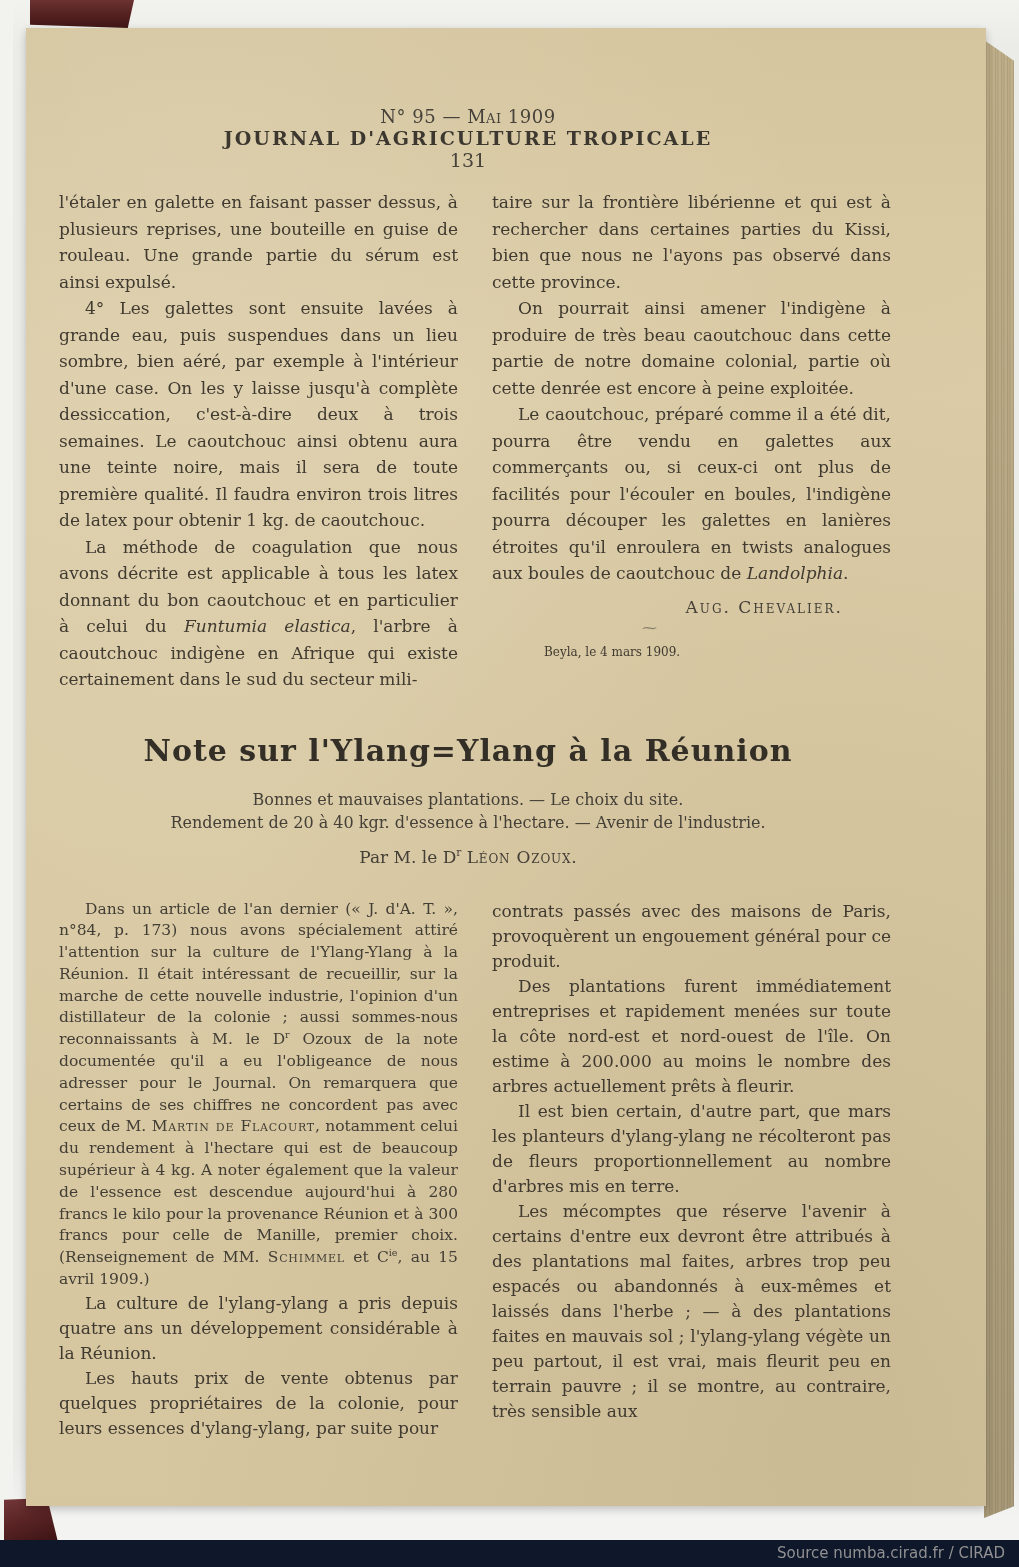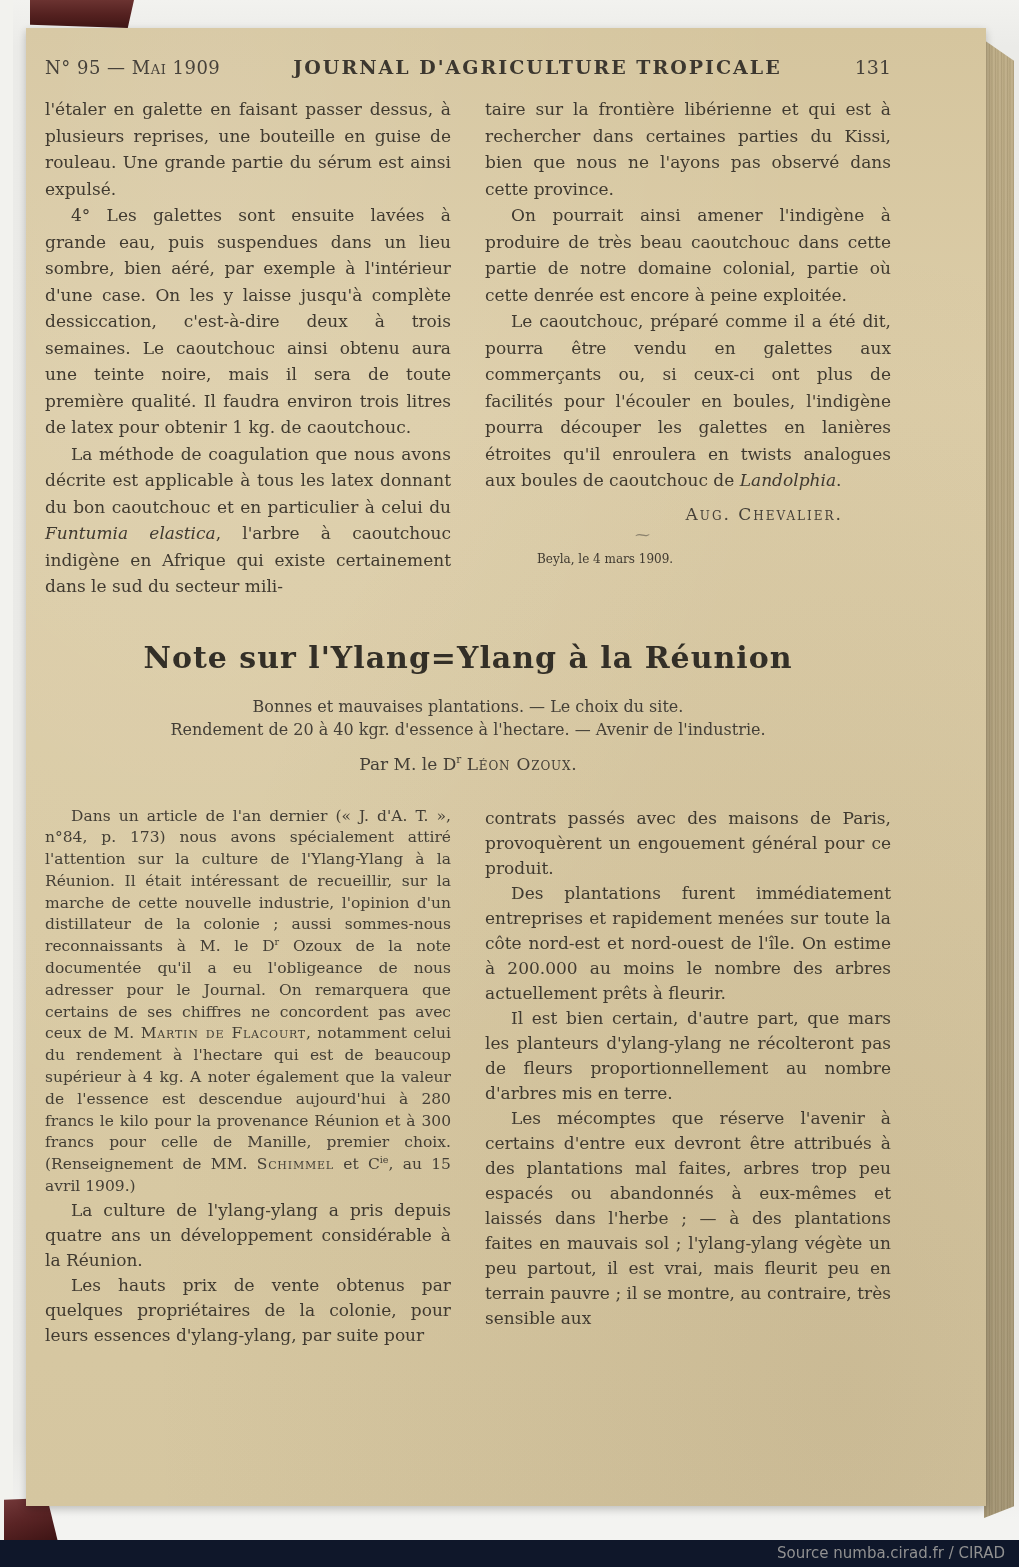--- a/index.html
+++ b/index.html
@@ -29,27 +29,27 @@
   }
   .page-edges{
     position:absolute;left:984px;top:40px;width:30px;height:1478px;
     background:
       linear-gradient(180deg, rgba(0,0,0,0.04), rgba(0,0,0,0.16)),
       repeating-linear-gradient(90deg,#c8b790 0px,#baa982 2px,#cebd97 4px,#b09f79 6px);
     clip-path:polygon(0 0,100% 1.4%,100% 99.2%,0 100%);
   }
   .content{position:absolute;left:19px;top:0;width:846px;color:#403a30;}
   .journal-header{
-    margin-top:28px;display:flex;justify-content:space-between;align-items:center;
-    font-size:18px;color:#46413a;
+    margin-top:78px;display:flex;justify-content:space-between;align-items:center;
+    font-size:18px;color:#46413a;flex-direction:column;
   }
   .issue{font-variant:small-caps;letter-spacing:0.5px;}
   .jtitle{font-weight:bold;letter-spacing:2px;font-size:19px;color:#3c372f;}
   .pagenum{font-size:19px;}
-  .cols{display:flex;gap:34px;}
+  .cols{display:flex;gap:34px;margin-left:14px;}
   .col{width:406px;}
   .sec1{margin-top:18px;}
   .sec1 p, .sec2 p.body{
     margin:0;font-size:17px;line-height:26.5px;text-align:justify;
   }
   .sec2 p.body{line-height:25px;}
   .indent{text-indent:26px;}
   .seg-italic{font-style:italic;}
   .seg-smallcaps{font-variant:small-caps;letter-spacing:0.8px;}
   .seg-sup{vertical-align:super;font-size:0.62em;line-height:0;}

